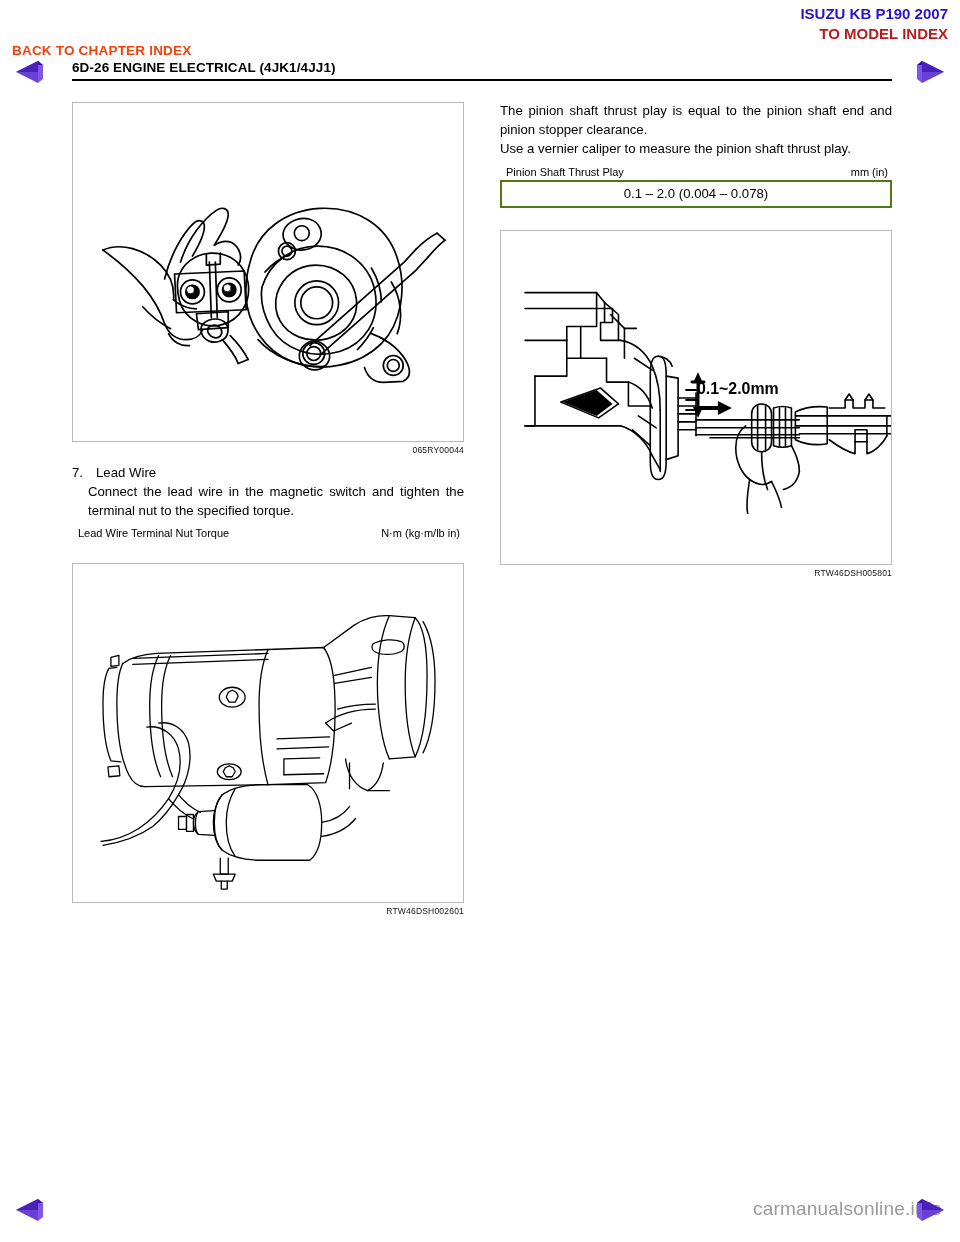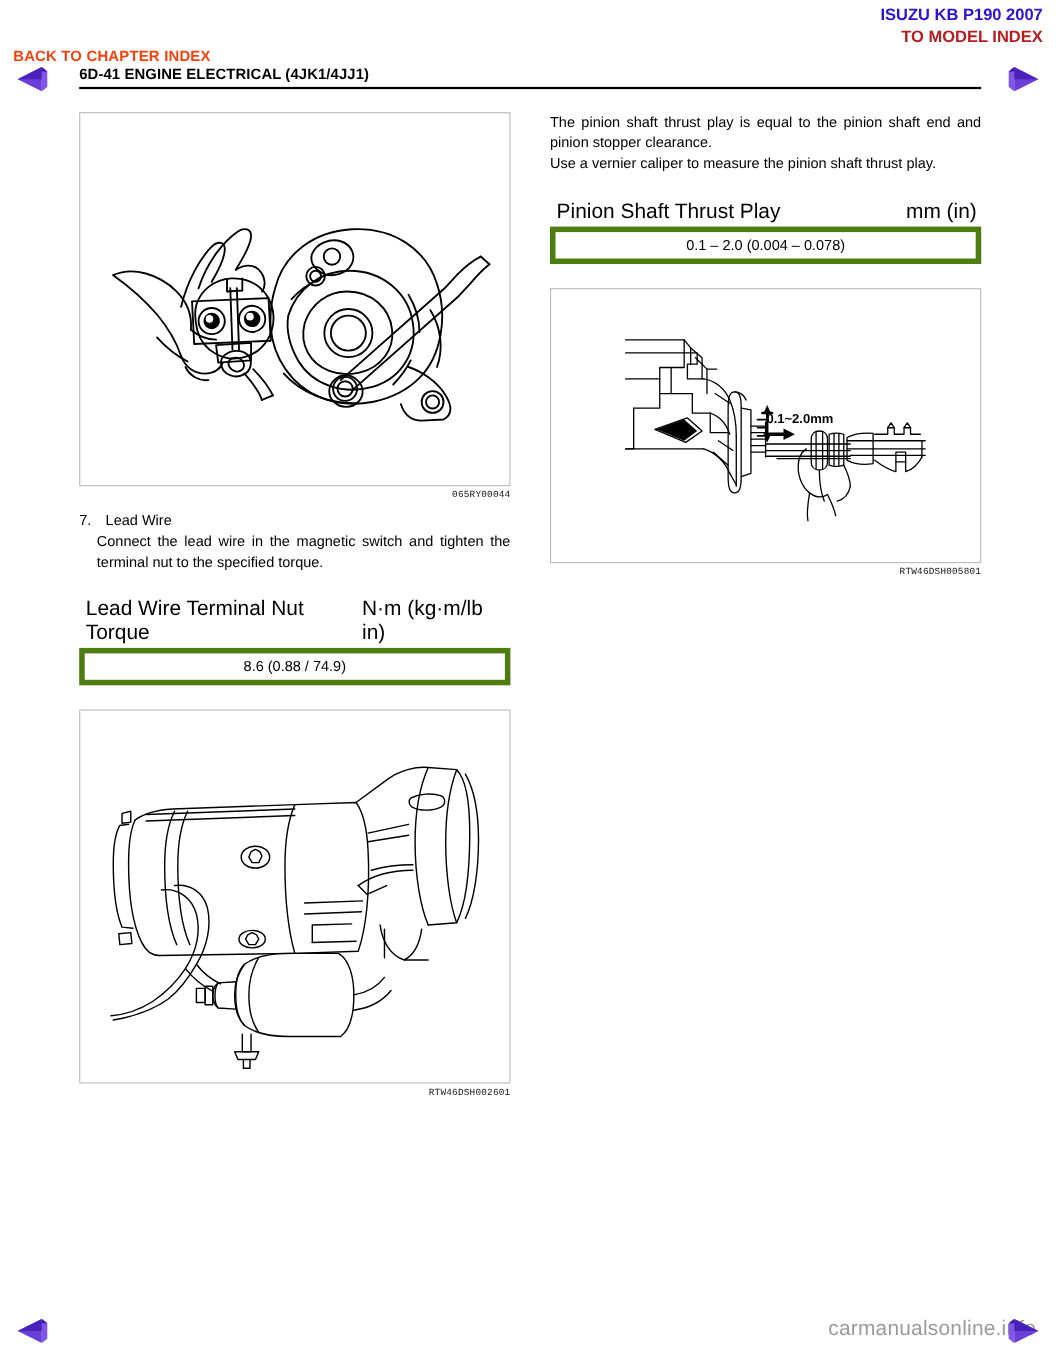--- a/index.html
+++ b/index.html
@@ -96,21 +96,21 @@
     background: #ffffff;
     overflow: hidden;
   }
   .figure svg { display: block; width: 100%; height: 100%; }
   .fig-caption {
     font-size: 8.5px;
     text-align: right;
     color: #111;
     letter-spacing: .2px;
     margin-top: 3px;
-    font-family: Liberation Mono, monospace;
+    font-family: Liberation Sans, sans-serif;
   }
 
   
   .h2 {
     font-size: 15px;
     font-weight: bold;
     margin: 0 0 8px 0;
     letter-spacing: .1px;
   }
   .para {
@@ -136,27 +136,27 @@
     margin-left: 16px;
     text-align: justify;
     text-justify: inter-word;
   }
 
   
   .spec-head {
     display: flex;
     justify-content: space-between;
     align-items: flex-start;
-    font-size: 19px;
+    font-size: 11px;
     padding: 0 4px 2px 6px;
-    margin-top: 23px;
+    margin-top: 7px;
   }
   .spec-box {
     box-sizing: border-box;
-    border: 5px solid #4d7c0f;
+    border: 2px solid #4d7c0f;
     text-align: center;
     font-size: 13.2px;
     padding: 4px 0 5px 0;
     background: #fff;
   }
 
   
   .watermark {
     position: absolute;
     right: 18px;
@@ -188,21 +188,21 @@
 
 <a class="nav-arrow" id="nav-next-top" href="#">
   <svg viewBox="0 0 34 28" xmlns="http://www.w3.org/2000/svg">
     <polygon points="32,14 10,3 10,25" fill="#6a3fd8"></polygon>
     <polygon points="32,14 10,3 10,14" fill="#4a20bb"></polygon>
     <polygon points="10,3 5,7 5,21 10,25" fill="#7f57e6"></polygon>
     <polygon points="10,3 5,7 10,7" fill="#3a12a8"></polygon>
   </svg>
 </a>
 
-<div class="page-title">6D-41  ENGINE ELECTRICAL (4JK1/4JJ1)</div>
+<div class="page-title">6D-26  ENGINE ELECTRICAL (4JK1/4JJ1)</div>
 <div class="title-rule"></div>
 
 <div class="col-left">
 
   <div class="figure" style="height:340px;">
     <svg viewBox="0 0 392 340" xmlns="http://www.w3.org/2000/svg">
       <g fill="none" stroke="#000" stroke-width="1.7" stroke-linecap="round" stroke-linejoin="round">
 
         <path d="M178 160 C186 128 214 108 248 106 C286 104 316 124 326 156
                  C336 186 330 222 310 242 C288 264 250 272 220 260
@@ -297,21 +297,20 @@
       <span class="step-num">7.</span>
       <span>Lead Wire</span>
     </div>
     <div class="step-body">Connect the lead wire in the magnetic switch and tighten the terminal nut to the specified torque.</div>
   </div>
 
   <div class="spec-head">
     <span>Lead Wire Terminal Nut Torque</span>
     <span>N·m (kg·m/lb in)</span>
   </div>
-  <div class="spec-box">8.6 (0.88 / 74.9)</div>
 
   <div class="figure" style="height:340px; margin-top:22px;">
     <svg viewBox="0 0 392 340" xmlns="http://www.w3.org/2000/svg">
       <g fill="none" stroke="#000" stroke-width="1.3" stroke-linecap="round" stroke-linejoin="round">
 
         <path d="M50 100 C46 108 44 122 44 140 C44 170 48 196 56 212
                  C60 220 66 224 72 224"></path>
         <path d="M50 100 C58 94 70 91 84 90 L196 86"></path>
         <path d="M72 224 L196 222"></path>
 
@@ -397,21 +396,21 @@
   <div class="para">The pinion shaft thrust play is equal to the pinion shaft end and pinion stopper clearance.</div>
 
   <div class="para">Use a vernier caliper to measure the pinion shaft thrust play.</div>
 
   <div class="spec-head">
     <span>Pinion Shaft Thrust Play</span>
     <span>mm (in)</span>
   </div>
   <div class="spec-box">0.1 – 2.0 (0.004 – 0.078)</div>
 
-  <div class="figure" style="height:250px; margin-top:22px;">
+  <div class="figure" style="height:335px; margin-top:22px;">
     <svg viewBox="0 0 392 335" xmlns="http://www.w3.org/2000/svg">
       <g fill="none" stroke="#000" stroke-width="1.6" stroke-linecap="round" stroke-linejoin="round">
 
         <path d="M24 78 L96 78 L96 62 L24 62"></path>
         <path d="M96 62 L104 72 L104 92"></path>
         <path d="M24 110 L66 110"></path>
         <path d="M66 110 L66 96 L96 96 L96 78"></path>
         <path d="M66 110 L66 146 L34 146"></path>
         <path d="M34 146 L34 196 L24 196"></path>
         <path d="M24 196 L120 196"></path>

